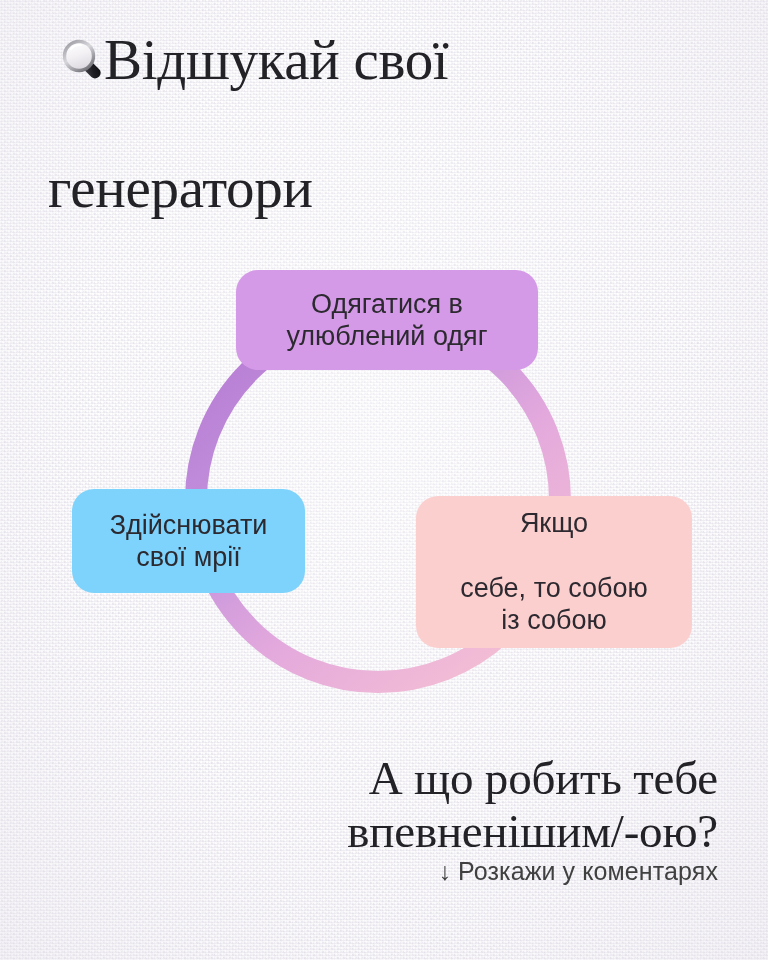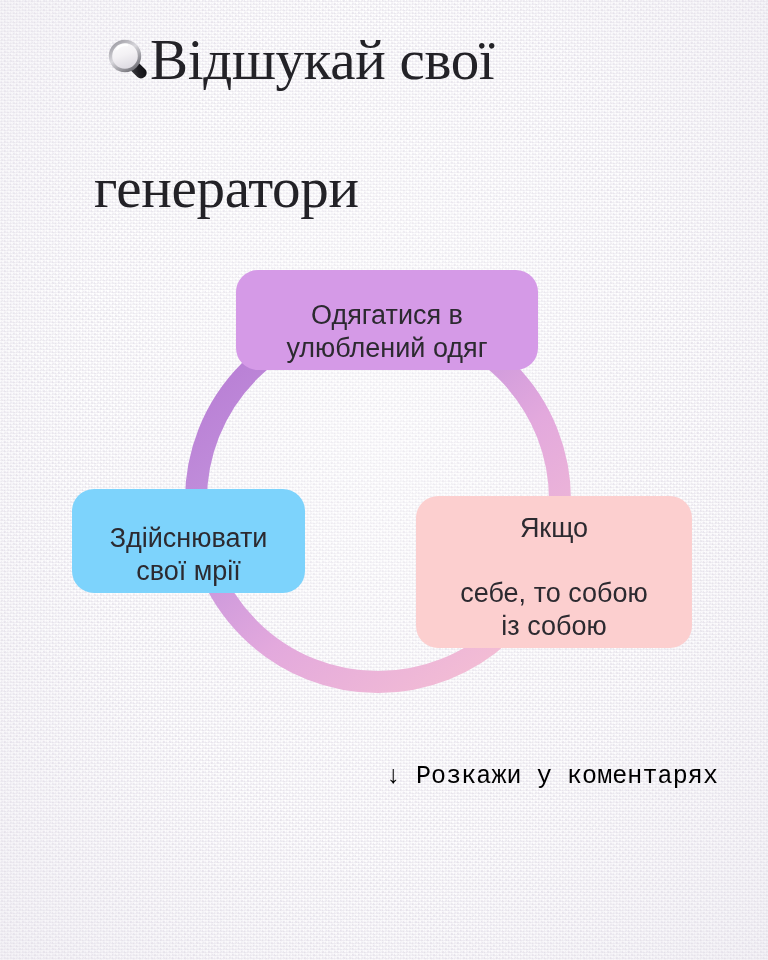--- a/index.html
+++ b/index.html
@@ -49,21 +49,20 @@
     position: absolute;
     left: 48px;
     top: 28px;
     width: 620px;
     font-family: "Liberation Serif", "DejaVu Serif", serif;
     font-size: 57px;
     line-height: 1.12;
     color: #232227;
     letter-spacing: -0.3px;
     font-weight: 400;
-    margin-left: 46px;
   }
   .magnifier-glyph {
     display: inline-block;
     width: 54px;
     height: 52px;
     vertical-align: -10px;
     margin-right: 2px;
   }
 
   
@@ -80,21 +79,21 @@
     left: 180px;
     top: 300px;
     width: 400px;
     height: 400px;
   }
 
   .node {
     position: absolute;
     box-sizing: border-box;
     display: flex;
-    align-items: flex-end;
+    align-items: center;
     justify-content: center;
     text-align: center;
     border-radius: 22px;
     color: #2c2a30;
     font-family: "Liberation Sans", sans-serif;
     font-size: 27px;
     line-height: 1.2;
     padding: 6px 10px;
     pointer-events: auto;
   }
@@ -130,24 +129,23 @@
     text-align: right;
   }
   #closing-question {
     font-family: "Liberation Serif", "DejaVu Serif", serif;
     font-size: 47px;
     line-height: 1.12;
     color: #232227;
     letter-spacing: -0.2px;
   }
   #closing-cta {
-    margin-top: 10px;
-    font-family: Liberation Mono, monospace;
+    font-family: Liberation Sans, sans-serif;
     font-size: 25px;
-    color: #000000;
+    color: #404040;
     letter-spacing: 0.1px;
   }
 </style>
 </head>
 <body>
 
 <div id="poster">
 
   <div id="paper-texture"></div>
   <div id="paper-vignette"></div>
@@ -215,19 +213,23 @@
       <div>
         <span>Якщо</span><br>
         <br>
         <span>себе, то собою</span><br>
         <span>із собою</span>
       </div>
     </div>
   </div>
 
   <div id="closing">
+    <div id="closing-question">
+      <span>А що робить тебе</span><br>
+      <span>впевненішим/-ою?</span>
+    </div>
     <div id="closing-cta">
       <span>↓</span>
       <span>Розкажи у коментарях</span>
     </div>
   </div>
 
 </div>
 
 </body></html>

